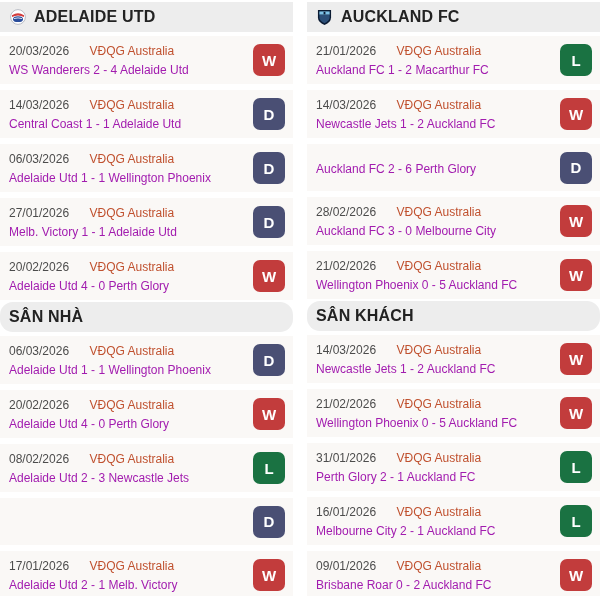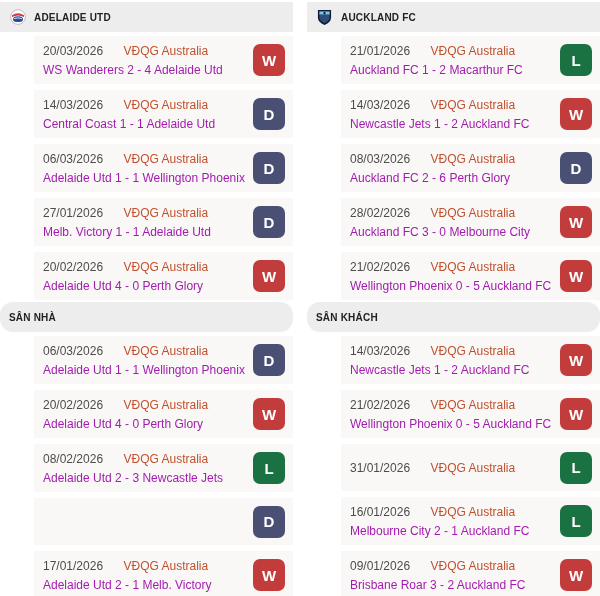--- a/index.html
+++ b/index.html
@@ -3,26 +3,26 @@
 <meta charset="utf-8">
 <style>
   * { margin:0; padding:0; box-sizing:border-box; }
   html,body { width:600px; height:596px; background:#fff; overflow:hidden;
     font-family:"Liberation Sans", sans-serif; }
   .columns { display:flex; gap:14px; width:600px; padding-top:2px; }
   .col { flex:1; min-width:0; }
 
   .bar { height:30px; background:#ededed; display:flex; align-items:center;
     padding:0 9px; }
-  .team-name, .section-title { font-size:10px; font-weight:bold; color:#222;
+  .team-name, .section-title { font-size:16px; font-weight:bold; color:#222;
     letter-spacing:.2px; }
   .logo { width:17px; height:17px; margin-right:8px; display:inline-flex;
     align-items:center; justify-content:center; }
 
-  .rows { margin-top:4px;padding-left:34px; }
+  .rows { margin-top:4px; }
   .row { background:#faf8f6; margin-bottom:6px; padding:6px 8px 6px 9px;
     display:flex; align-items:center; justify-content:space-between;
     min-height:47px; cursor:pointer; }
   .row:last-child { margin-bottom:0; }
   .info { flex:1; min-width:0; }
   .line1 { line-height:16px; }
   .date { font-size:12px; color:#4c4c4c; }
   .league { font-size:12px; margin-left:16px; }
   .match { font-size:12px; color:#a21caf; line-height:16px; margin-top:3px;
     white-space:nowrap; }
@@ -193,24 +193,20 @@
         <span class="date">14/03/2026</span>
         <span class="league" style="color: rgb(192, 81, 47);">VĐQG Australia</span>
       </div>
       <div class="match">Newcastle Jets 1 - 2 Auckland FC</div>
     </div>
     <span class="badge" style="background: rgb(194, 60, 60);">W</span>
   </div>
 
   <div class="row">
     <div class="info">
-      <div class="line1">
-        <span class="date">08/03/2026</span>
-        <span class="league" style="color: rgb(192, 81, 47);">VĐQG Australia</span>
-      </div>
       <div class="match">Auckland FC 2 - 6 Perth Glory</div>
     </div>
     <span class="badge" style="background: rgb(74, 79, 116);">D</span>
   </div>
 
   <div class="row">
     <div class="info">
       <div class="line1">
         <span class="date">28/02/2026</span>
         <span class="league" style="color: rgb(192, 81, 47);">VĐQG Australia</span>
@@ -256,20 +252,21 @@
     </div>
     <span class="badge" style="background: rgb(194, 60, 60);">W</span>
   </div>
 
   <div class="row">
     <div class="info">
       <div class="line1">
         <span class="date">31/01/2026</span>
         <span class="league" style="color: rgb(192, 81, 47);">VĐQG Australia</span>
       </div>
+      <div class="match">Perth Glory 2 - 1 Auckland FC</div>
     </div>
     <span class="badge" style="background: rgb(26, 114, 66);">L</span>
   </div>
 
   <div class="row">
     <div class="info">
       <div class="line1">
         <span class="date">16/01/2026</span>
         <span class="league" style="color: rgb(192, 81, 47);">VĐQG Australia</span>
       </div>
@@ -277,20 +274,20 @@
     </div>
     <span class="badge" style="background: rgb(26, 114, 66);">L</span>
   </div>
 
   <div class="row">
     <div class="info">
       <div class="line1">
         <span class="date">09/01/2026</span>
         <span class="league" style="color: rgb(192, 81, 47);">VĐQG Australia</span>
       </div>
-      <div class="match">Brisbane Roar 3 - 2 Auckland FC</div>
+      <div class="match">Brisbane Roar 0 - 2 Auckland FC</div>
     </div>
     <span class="badge" style="background: rgb(194, 60, 60);">W</span>
   </div>
 </div>
       </div>
   </section>
 </div>
 
 </body></html>

